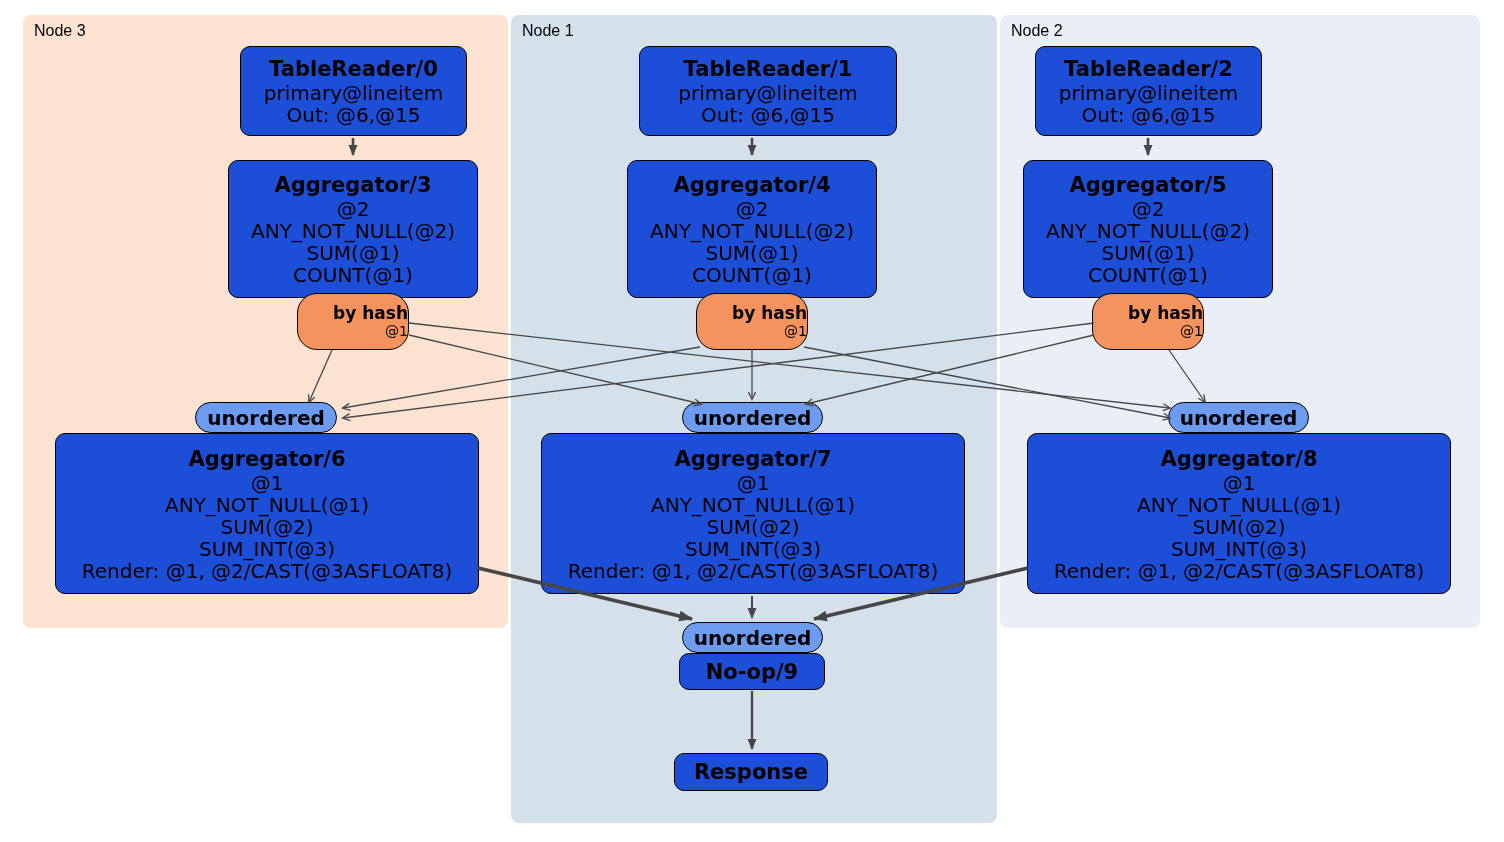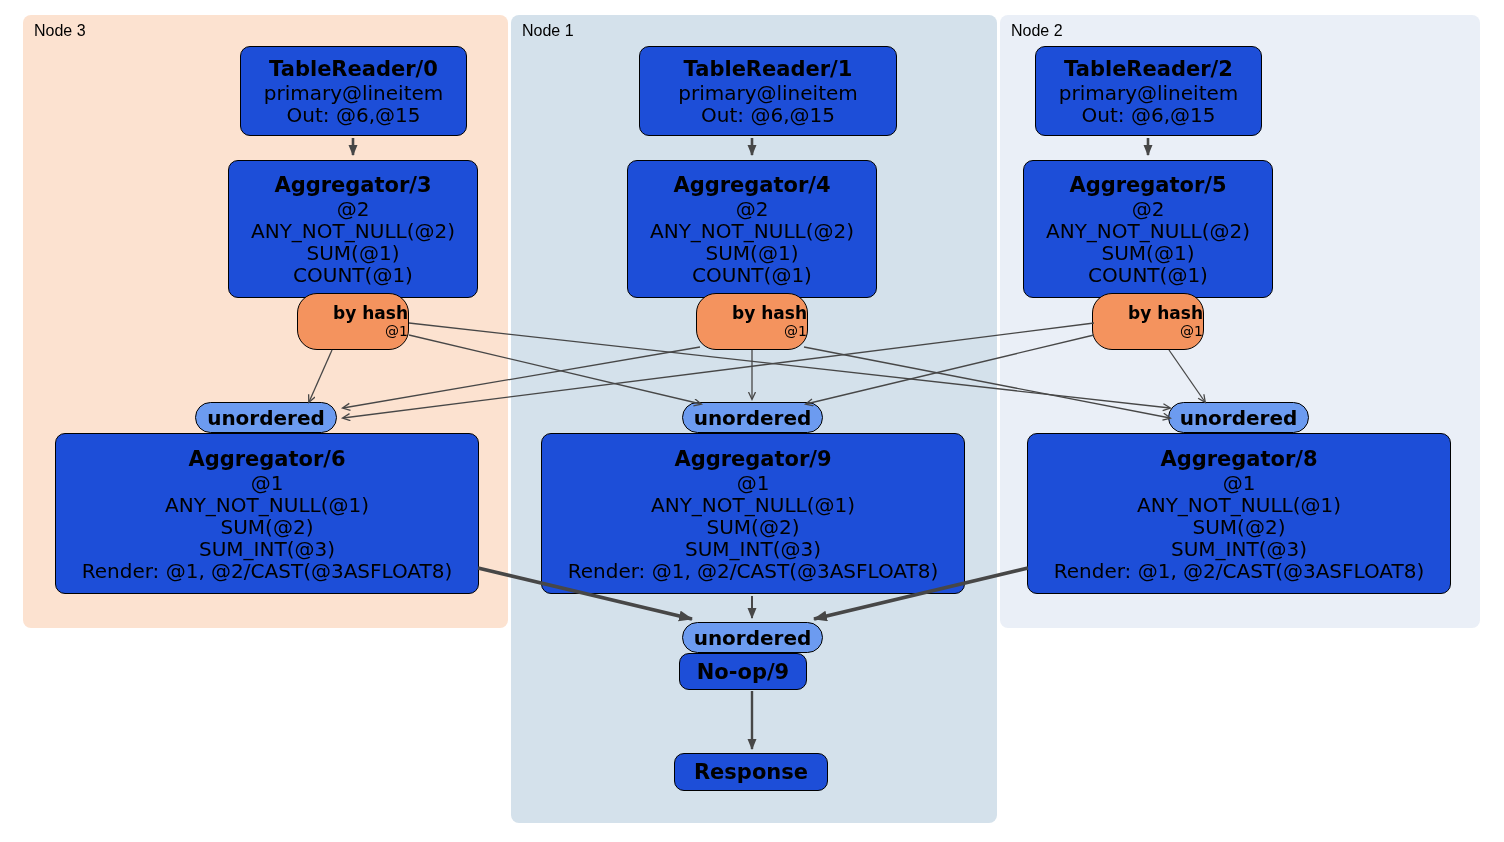--- a/index.html
+++ b/index.html
@@ -116,40 +116,40 @@
 
 <div class="nbox" style="left:55px;top:433px;width:424px;height:161px">
   <div class="title">Aggregator/6</div>
   <div class="line">@1</div>
   <div class="line">ANY_NOT_NULL(@1)</div>
   <div class="line">SUM(@2)</div>
   <div class="line">SUM_INT(@3)</div>
   <div class="line">Render: @1, @2/CAST(@3ASFLOAT8)</div>
 </div>
 <div class="nbox" style="left:541px;top:433px;width:424px;height:161px">
-  <div class="title">Aggregator/9</div>
+  <div class="title">Aggregator/7</div>
   <div class="line">@1</div>
   <div class="line">ANY_NOT_NULL(@1)</div>
   <div class="line">SUM(@2)</div>
   <div class="line">SUM_INT(@3)</div>
   <div class="line">Render: @1, @2/CAST(@3ASFLOAT8)</div>
 </div>
 <div class="nbox" style="left:1027px;top:433px;width:424px;height:161px">
   <div class="title">Aggregator/8</div>
   <div class="line">@1</div>
   <div class="line">ANY_NOT_NULL(@1)</div>
   <div class="line">SUM(@2)</div>
   <div class="line">SUM_INT(@3)</div>
   <div class="line">Render: @1, @2/CAST(@3ASFLOAT8)</div>
 </div>
 
 <div class="pill" style="left:682px;top:622px">
   <span>unordered</span>
 </div>
-<div class="nbox" style="left:679px;top:653px;width:128px;height:37px">
+<div class="nbox" style="left:679px;top:653px;width:146px;height:37px">
   <div class="title">No-op/9</div>
 </div>
 <div class="nbox" style="left:674px;top:753px;width:154px;height:38px">
   <div class="title">Response</div>
 </div>
 
 <svg class="edges" width="1504" height="842" viewBox="0 0 1504 842">
   <defs>
     <marker id="mThin" markerWidth="10" markerHeight="10" refX="7.5" refY="4" orient="auto" markerUnits="userSpaceOnUse">
       <path d="M0.5,0.5 L8,4 L0.5,7.5" fill="none" stroke="#474747" stroke-width="1.3"></path>

